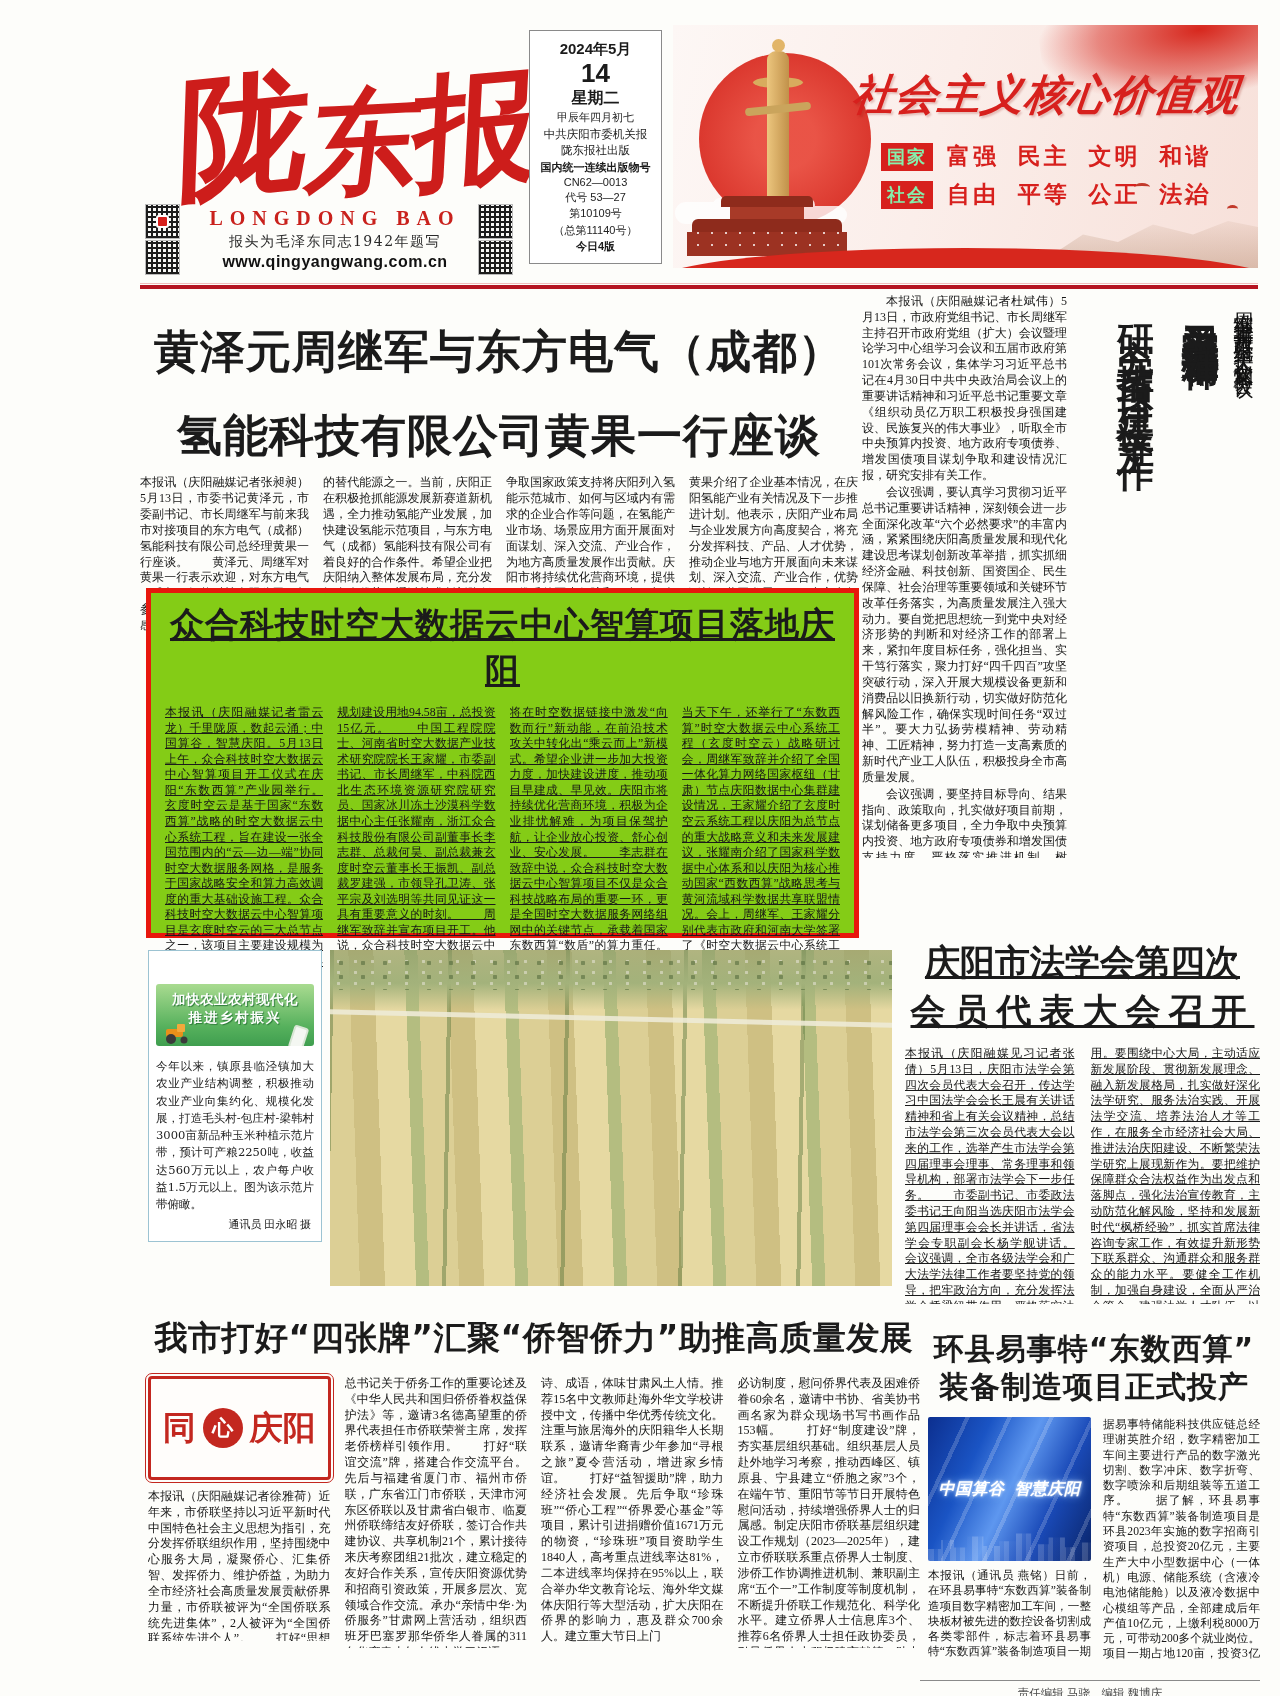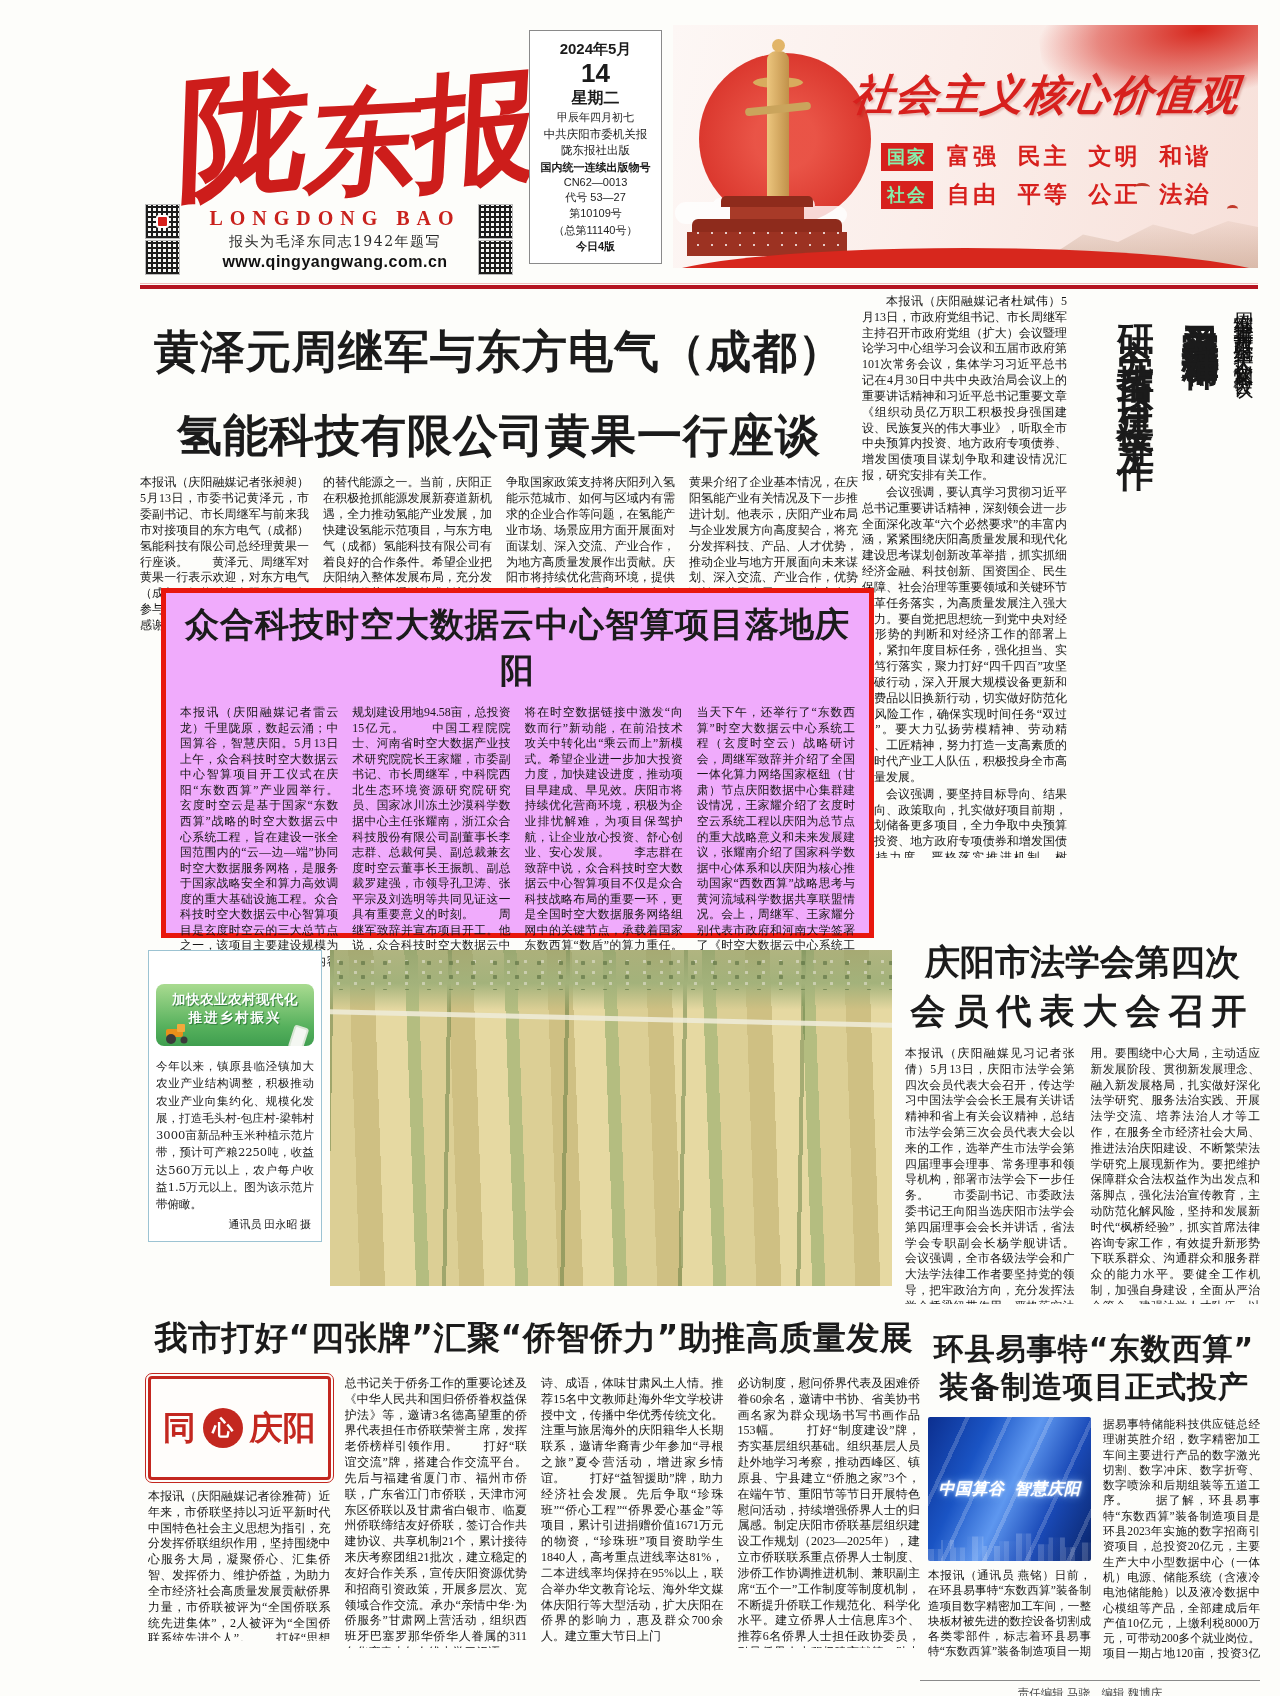--- a/index.html
+++ b/index.html
@@ -83,28 +83,28 @@
   
   .art-gov { position:absolute; left:862px; top:294px; width:396px; height:564px; display:flex; gap:6px;justify-content:center; }
   .gov-body { width:205px; height:100%; }
   .gov-body p { text-indent:2em; margin-bottom:1px; }
   .gov-vert { flex:1; writing-mode:vertical-rl; height:100%; padding-top:2px; }
   .gov-kicker { font-size:20px; letter-spacing:3px; color:#111; margin-left:6px; font-family:"Liberation Sans", sans-serif; }
   .gov-h1 { font-size:37px; font-weight:bold; letter-spacing:2px; margin-left:15px; font-family:"DejaVu Sans", sans-serif; }
   .gov-h2 { font-size:37px; font-weight:bold; letter-spacing:13px; margin-left:15px; font-family:"DejaVu Sans", sans-serif; }
 
   
-  .art-zh { position:absolute; left:161px; top:588px; width:713px; height:350px; border:5px solid #e8170d; background:#f0abfc; padding:9px 14px; }
+  .art-zh { position:absolute; left:146px; top:588px; width:713px; height:350px; border:5px solid #e8170d; background:#84cc16; padding:9px 14px;text-decoration:underline; }
   .zh-h { text-align:center; font-size:34px; font-weight:bold; letter-spacing:1px; font-family:"DejaVu Sans", sans-serif; }
   .art-zh .cols { margin-top:11px; height:262px; }
   .art-zh .bodytext { font-size:11.8px; }
 
   
   .inset { position:absolute; left:148px; top:950px; width:174px; height:292px; border:1px solid #9cc3d2; background:#fff; padding:7px; }
-  .inset-art { margin-top:26px; height:62px; border-radius:8px; position:relative; overflow:hidden;
+  .inset-art { margin-top:26px; height:62px; border-radius:3px; position:relative; overflow:hidden;
                background:linear-gradient(180deg,#a9db90 0%, #55b05c 70%, #3f9e4f 100%); text-align:center; color:#fff; }
   .ia-t1 { font-size:13.5px; font-weight:bold; margin-top:7px; letter-spacing:.5px; text-shadow:1px 1px 1px #2c7a38; }
   .ia-t2 { font-size:13.5px; font-weight:bold; letter-spacing:2px; text-shadow:1px 1px 1px #2c7a38; }
   .ia-tractor { position:absolute; left:6px; bottom:1px; }
   .ia-phone { position:absolute; right:8px; bottom:-4px; width:15px; height:24px; background:#f4f7f2; border:2px solid #d8e6d4; border-radius:3px; transform:rotate(18deg); }
   .inset-cap { margin-top:12px; font-family:"DejaVu Serif", serif; font-size:11.5px; line-height:1.5; text-align:justify; color:#222; }
   .inset-credit { position:absolute; right:10px; bottom:9px; font-size:11px; color:#222; font-family:"Liberation Serif", serif; }
 
   
   .photo { position:absolute; left:330px; top:950px; width:562px; height:336px; overflow:hidden;
@@ -113,21 +113,21 @@
              repeating-linear-gradient(88deg, #dccf95 0 30px, #cfc083 30px 55px, #e6d9a2 55px 86px, #b4bd80 86px 99px),
              #d8cb90; }
   .photo-top { position:absolute; top:0; left:0; right:0; height:60px;
                background:linear-gradient(180deg,#87986690 0%, #a3b27b 55%, rgba(163,178,123,0) 100%); }
   .photo-town { position:absolute; top:6px; left:0; right:0; height:34px; opacity:.55;
                 background-image:radial-gradient(circle 3px, #51683a 70%, transparent 75%), radial-gradient(circle 2px, #e9e6da 70%, transparent 80%);
                 background-size:22px 14px, 17px 11px; }
   .photo-road { position:absolute; top:66px; left:-12px; right:-12px; height:5px; background:#edead6; transform:rotate(1.4deg); opacity:.9; }
 
   
-  .art-law { position:absolute; left:905px; top:938px; width:355px; height:380px; }
+  .art-law { position:absolute; left:905px; top:938px; width:355px; height:380px;text-decoration:underline; }
   .law-h { text-align:center; font-weight:bold; font-size:35px; line-height:1.4; font-family:"DejaVu Sans", sans-serif; }
   .law-h2 { letter-spacing:8px; }
   .art-law .cols { margin-top:10px; height:258px; gap:16px; }
   .art-law .bodytext { font-size:11.8px; line-height:1.34; }
 
   
   .art-ov { position:absolute; left:148px; top:1316px; width:772px; height:352px; }
   .ov-h { text-align:center; font-weight:bold; font-size:33px; letter-spacing:.5px; font-family:"DejaVu Sans", sans-serif; }
   .art-ov .cols { margin-top:15px; height:272px; }
   .tx-logo { height:104px; border:3px solid #c3271f; outline:1px solid #c3271f; outline-offset:2px; border-radius:4px;

